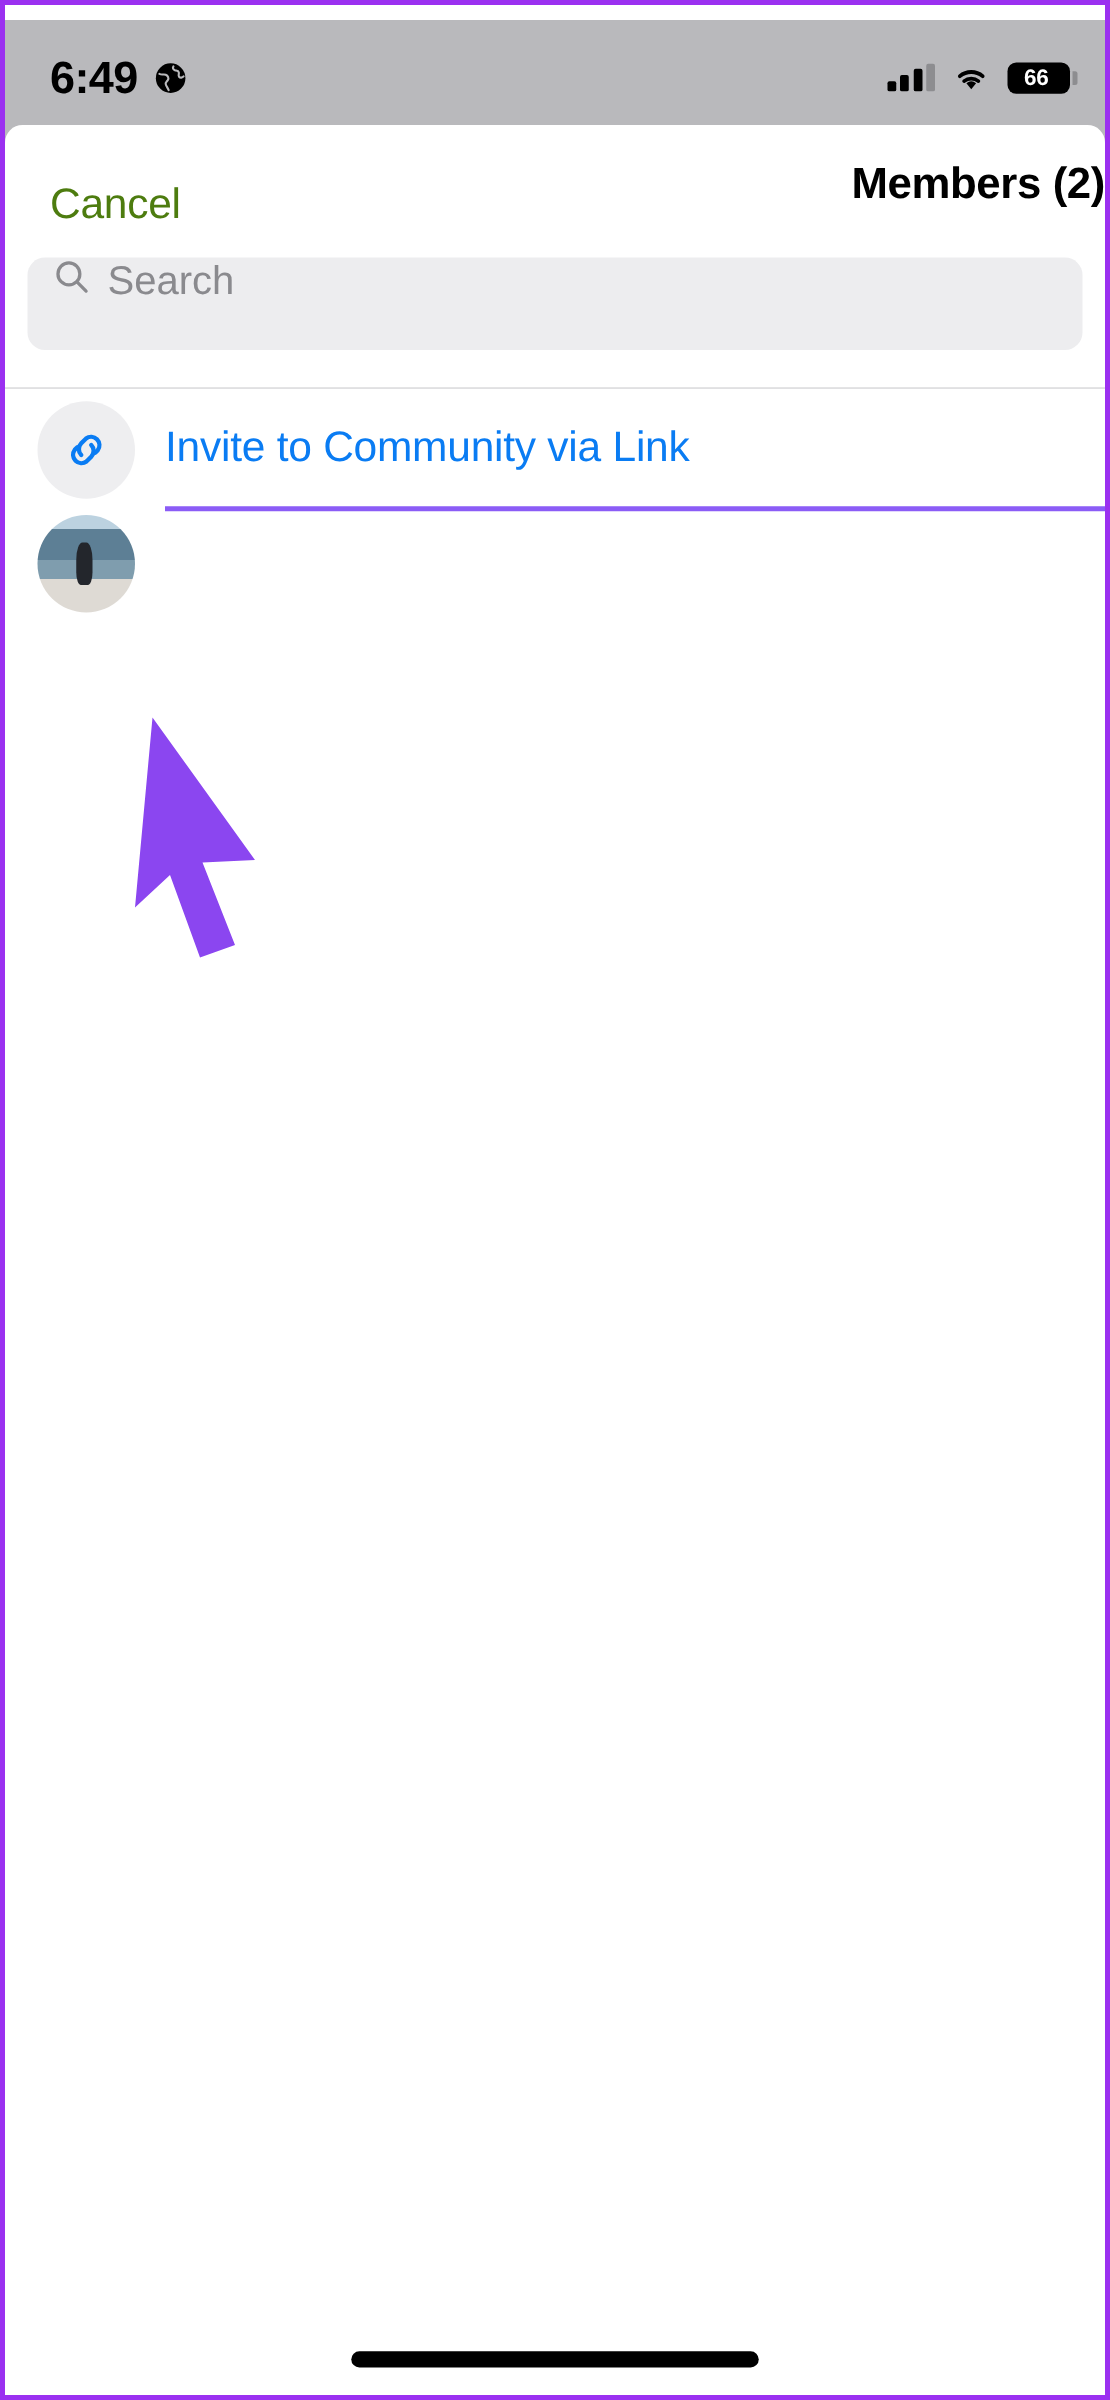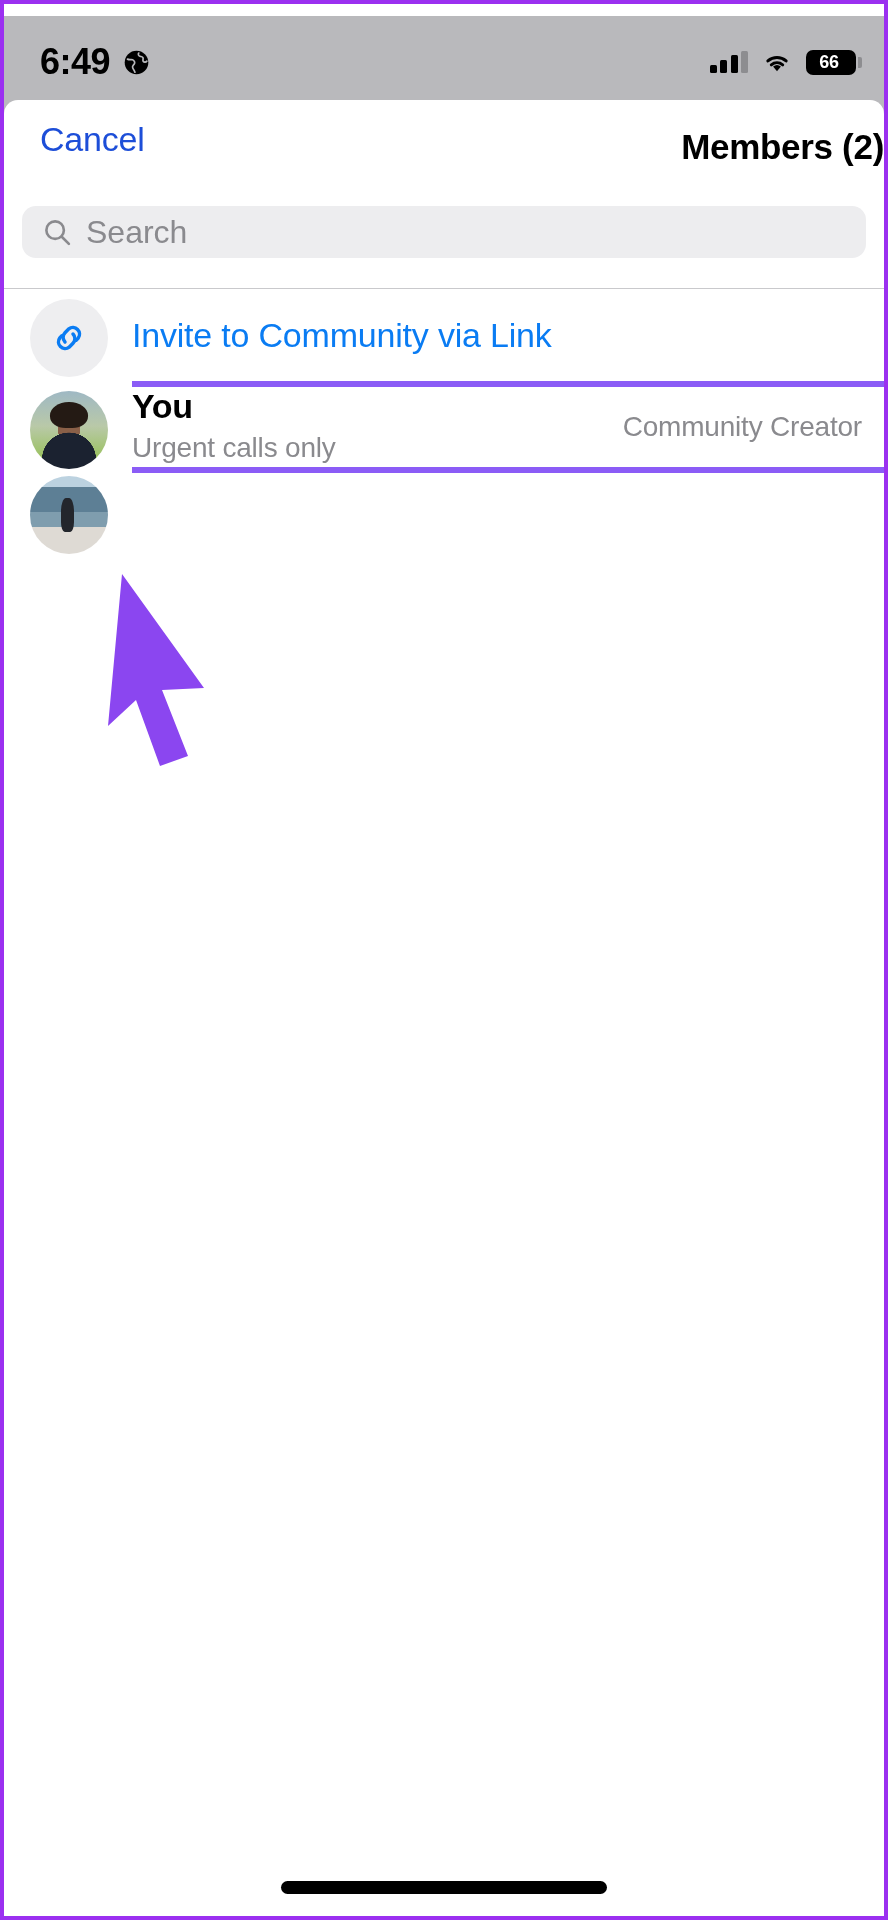--- a/index.html
+++ b/index.html
@@ -82,48 +82,48 @@
     border-radius: 14px 14px 0 0;
   }
 
   
   #nav-header {
     position: relative;
     height: 106px;
   }
   #cancel-button {
     position: absolute;
-    left: 36px; top: 20px;
+    left: 36px; top: 44px;
     font-size: 34px;
-    color: #1d4ed8;
+    color: #4d7c0f;
     background: none; border: none;
     font-family: inherit;
     cursor: pointer;
     letter-spacing: -0.2px;
   }
   #nav-title {
     position: absolute;
     left: 0; right: 0; top: 27px;
     text-align: right;
     font-size: 35px;
     font-weight: 700;
     color: #000;
     letter-spacing: -0.3px;
   }
 
   
   #search-wrap {
     padding: 0 18px;
   }
   #search-field {
-    height: 52px;
+    height: 74px;
     background: #ededef;
     border-radius: 14px;
     display: flex;
-    align-items: center;
+    align-items: flex-start;
     padding: 0 20px;
     gap: 14px;
   }
   .search-icon { width: 30px; height: 30px; display: block; flex: none; }
   #search-input {
     flex: 1;
     border: none;
     background: transparent;
     font-family: inherit;
     font-size: 32px;
@@ -156,21 +156,21 @@
     position: relative;
   }
   .row-body {
     flex: 1;
     margin-left: 24px;
     padding-right: 22px;
     display: flex;
     align-items: center;
     min-height: 84px;
   }
-  .row-body.bordered { border-bottom: 6px solid #8b5cf6; }
+  .row-body.bordered { border-bottom: 4px solid #8b5cf6; }
   .row-text { flex: 1; min-width: 0; }
 
   .invite-row .row-body { min-height: 98px; }
   .invite-icon-circle {
     width: 78px; height: 78px;
     border-radius: 50%;
     background: #eeeef0;
     display: flex; align-items: center; justify-content: center;
     flex: none;
   }
@@ -321,30 +321,20 @@
             </svg>
           </span>
         </div>
         <div class="row-body bordered">
           <div class="row-text">
             <div id="invite-label">Invite to Community via Link</div>
           </div>
         </div>
       </div>
 
-      <div class="row">
-        <div class="row-avatar ava-you"></div>
-        <div class="row-body bordered">
-          <div class="row-text">
-            <div class="member-name">You</div>
-            <div class="member-status">Urgent calls only</div>
-          </div>
-          <div class="member-role">Community Creator</div>
-        </div>
-      </div>
 
       <div class="row">
         <div class="row-avatar ava-heema"></div>
       </div>
 
     </div>
   </div>
 
   <span id="pointer-arrow">
     <svg viewBox="0 0 110 210" width="110" height="210" aria-hidden="true">

